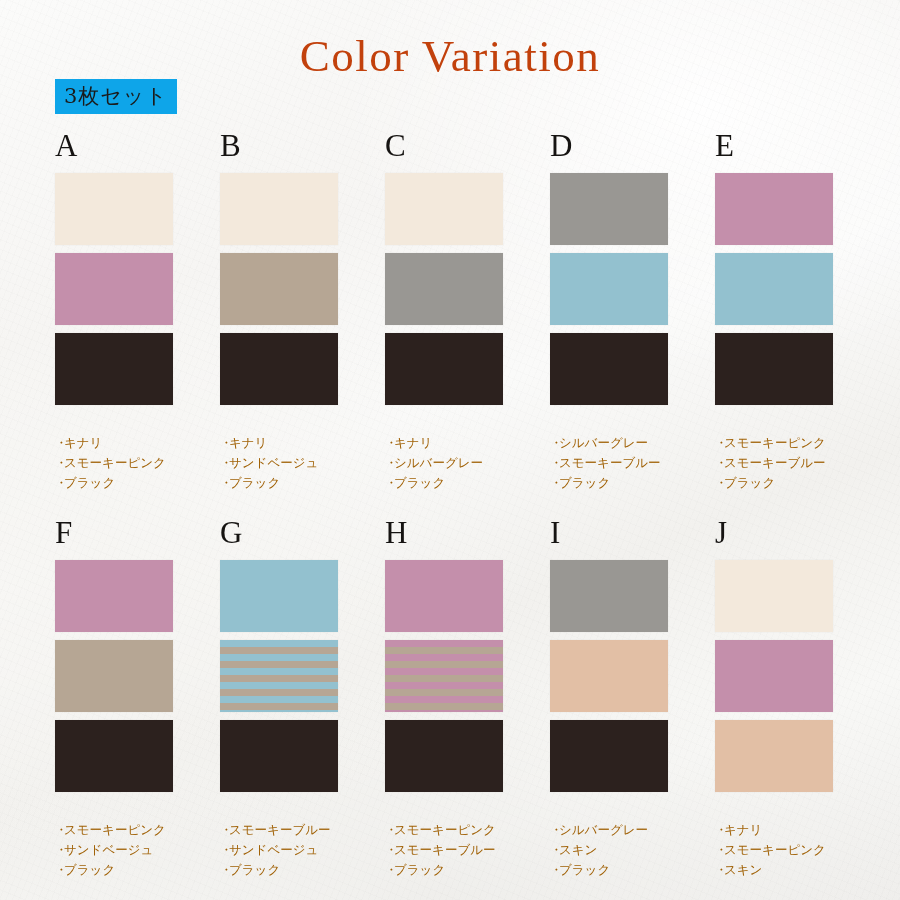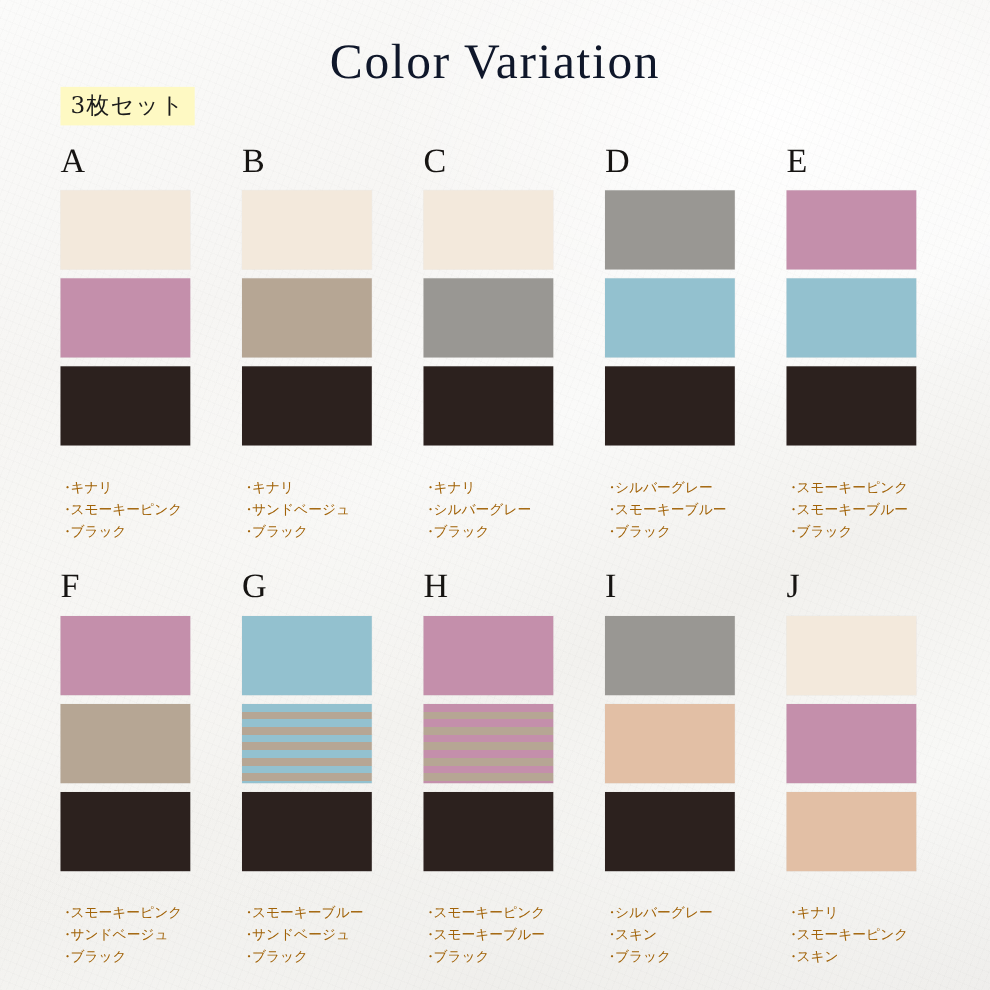--- a/index.html
+++ b/index.html
@@ -43,31 +43,31 @@
 
   
   .title {
     position: absolute;
     left: 0;
     top: 30px;
     width: 900px;
     text-align: center;
     font-size: 45px;
     letter-spacing: 1.5px;
-    color: #0f172a;
+    color: #c2410c;
     font-family: "Liberation Serif", "DejaVu Serif", serif;
   }
 
   
   .set-badge {
     position: absolute;
     left: 55px;
     top: 79px;
     padding: 3px 9px 4px 9px;
-    background: #fef9c3;
+    background: #0ea5e9;
     color: #1b1b1b;
     font-size: 21px;
     letter-spacing: 1px;
     font-family: "DejaVu Serif", "Liberation Serif", serif;
     white-space: nowrap;
   }
 
   
   .row {
     position: absolute;

